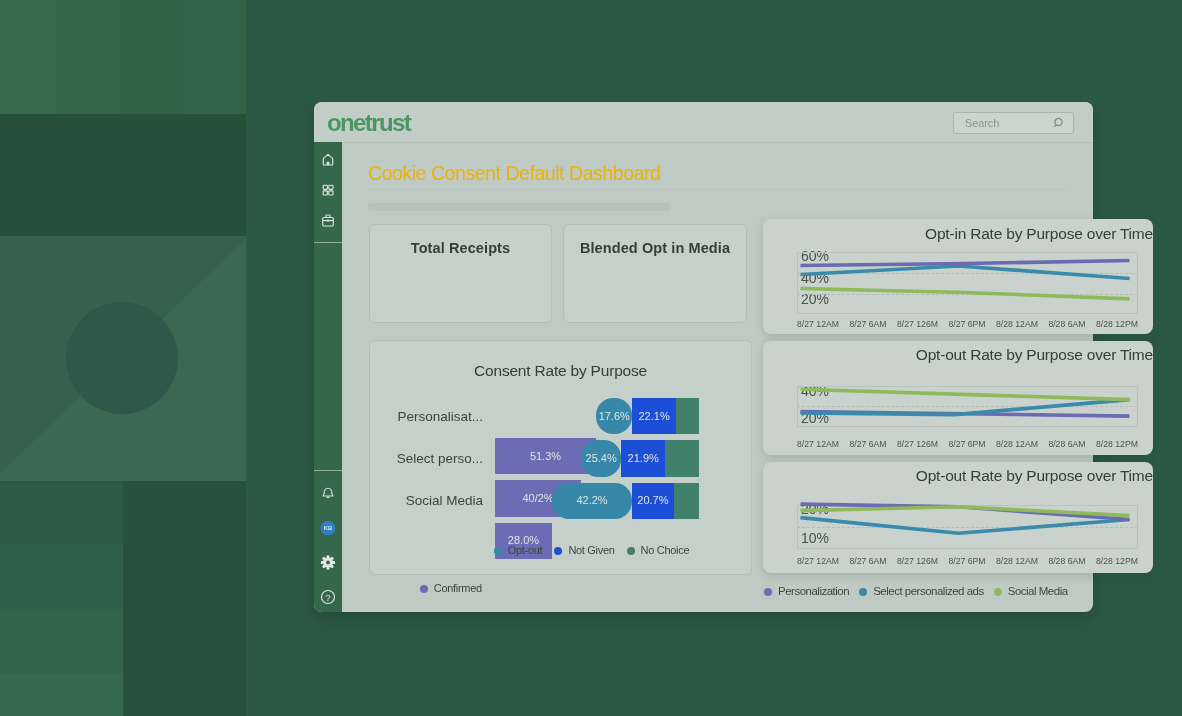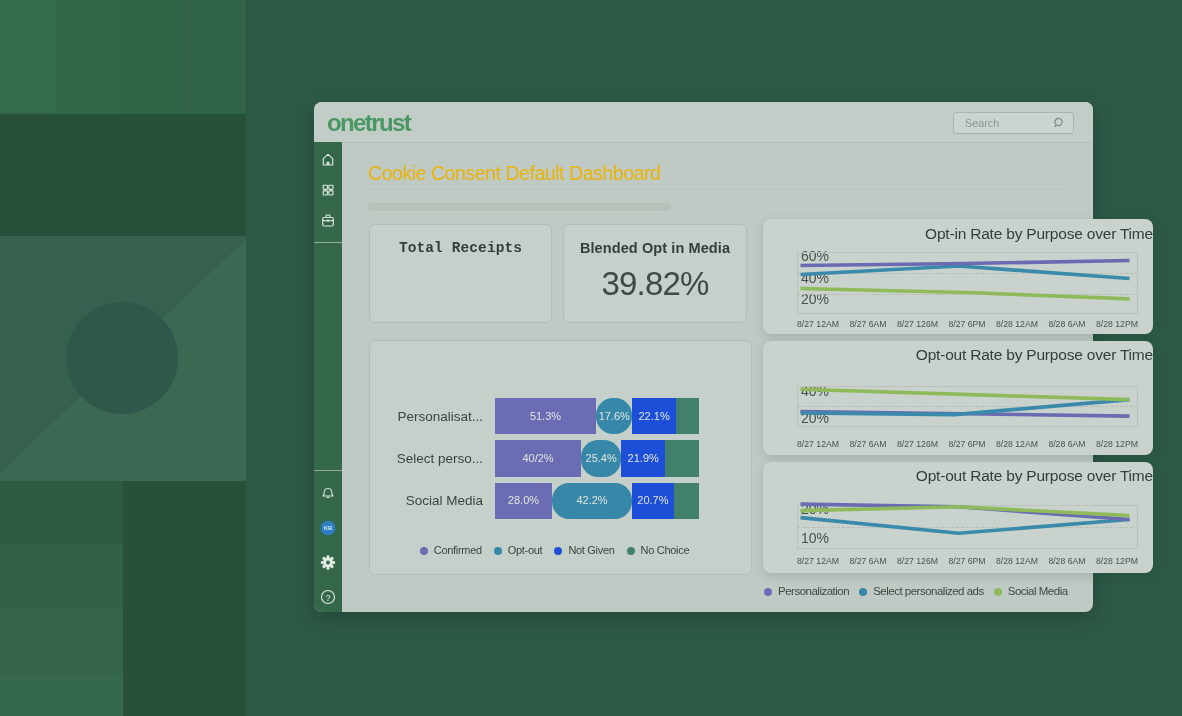--- a/index.html
+++ b/index.html
@@ -18,37 +18,37 @@
           border-radius:3px;background:#cbd4ce;}
   #search .txt{position:absolute;left:11px;top:3.5px;font-size:10.8px;color:#8a958d;}
   #sidebar{left:314px;top:142px;width:28px;height:470px;background:#35684b;
            border-bottom-left-radius:8px;}
   .sep{position:absolute;left:0;width:28px;height:1px;background:rgba(220,230,222,0.55);}
   
   #title{left:368px;top:161.5px;font-size:19.5px;color:#eab308;font-weight:500;letter-spacing:-0.45px;}
   #rule{left:367px;top:188.5px;width:701px;height:1px;background:#bac4bd;}
   #progress{left:368px;top:202.5px;width:303px;height:8px;border-radius:4px;background:#b7c1ba;}
   .scard{background:#c6d0ca;border:1px solid #b3bdb7;border-radius:6px;}
-  #sc1{left:369px;top:224px;width:181px;height:97px;font-family:Liberation Mono, monospace;}
+  #sc1{left:369px;top:224px;width:181px;height:97px;}
   #sc2{left:563px;top:224px;width:182px;height:97px;}
   .slabel{position:absolute;width:100%;top:14.5px;text-align:center;font-size:14.5px;
           font-weight:600;color:#333f37;letter-spacing:0.1px;}
   .sval{position:absolute;width:100%;top:40px;text-align:center;font-size:33px;
         color:#3e4a42;letter-spacing:-0.8px;}
   
   #consent{left:369px;top:340px;width:381px;height:233px;}
   #consent .ctitle{position:absolute;width:100%;top:21px;text-align:center;
                    font-size:15.5px;font-weight:500;color:#333f37;letter-spacing:-0.2px;}
   .rowlab{position:absolute;right:268px;width:200px;text-align:right;font-size:13.5px;
           color:#39453c;font-weight:500;}
   .bar{position:absolute;left:125px;width:204px;height:36.6px;display:flex;}
   .bar div{height:100%;position:relative;}
   .bar span{position:absolute;width:100%;text-align:center;top:50%;margin-top:-6.5px;
             font-size:11px;color:#dfe5df;font-weight:500;}
-  .c1{background:#6b6cb3;} .c2{background:#3787a9;border-radius:17px;} .c3{background:#1d4ed8;} .c4{background:#41806a;}
+  .c1{background:#6b6cb3;margin-top:40px;} .c2{background:#3787a9;border-radius:17px;} .c3{background:#1d4ed8;} .c4{background:#41806a;}
   #consent .legend{position:absolute;left:-6px;width:100%;top:203px;display:flex;
                    justify-content:center;gap:12px;font-size:11px;letter-spacing:-0.3px;color:#38453c;}
   .dot{display:inline-block;width:8px;height:8px;border-radius:50%;margin-right:6px;
        position:relative;top:1px;}
   
   .lcard{left:763px;width:390px;background:#c9d2cc;border-radius:8px;
          box-shadow:0 3px 10px rgba(30,60,45,0.18);}
   .ltitle{position:absolute;width:100%;text-align:right;font-size:15.5px;
           font-weight:500;color:#333f37;letter-spacing:-0.2px;}
   .plot{position:absolute;left:34px;width:341px;border:1px solid #b9c3bc;
@@ -141,24 +141,24 @@
 </div>
 <div class="abs" id="title">Cookie Consent Default Dashboard</div>
 <div class="abs" id="rule"></div>
 <div class="abs" id="progress"></div>
 
 <div class="abs scard" id="sc1">
   <div class="slabel">Total Receipts</div>
 </div>
 <div class="abs scard" id="sc2">
   <div class="slabel">Blended Opt in Media</div>
-  <div class="sval">39.82%</div>
 </div>
 
 <div class="abs scard" id="consent">
+  <div class="ctitle">Consent Rate by Purpose</div>
   <div class="rowlab" style="top:67.5px">Personalisat...</div>
   <div class="bar" style="top:56.8px">
     <div class="c1" style="width:49.5%">
         <span>51.3%</span>
       </div>
     <div class="c2" style="width:17.9%">
         <span>17.6%</span>
       </div>
     <div class="c3" style="width:21.2%">
         <span>22.1%</span>

